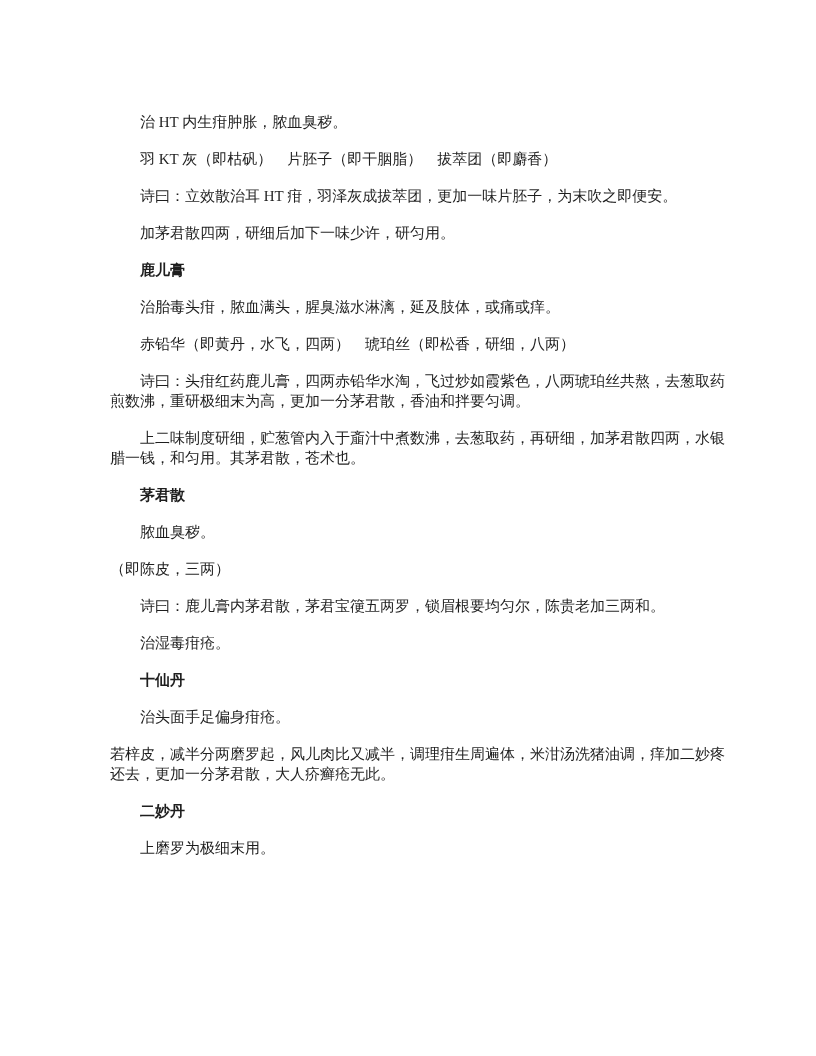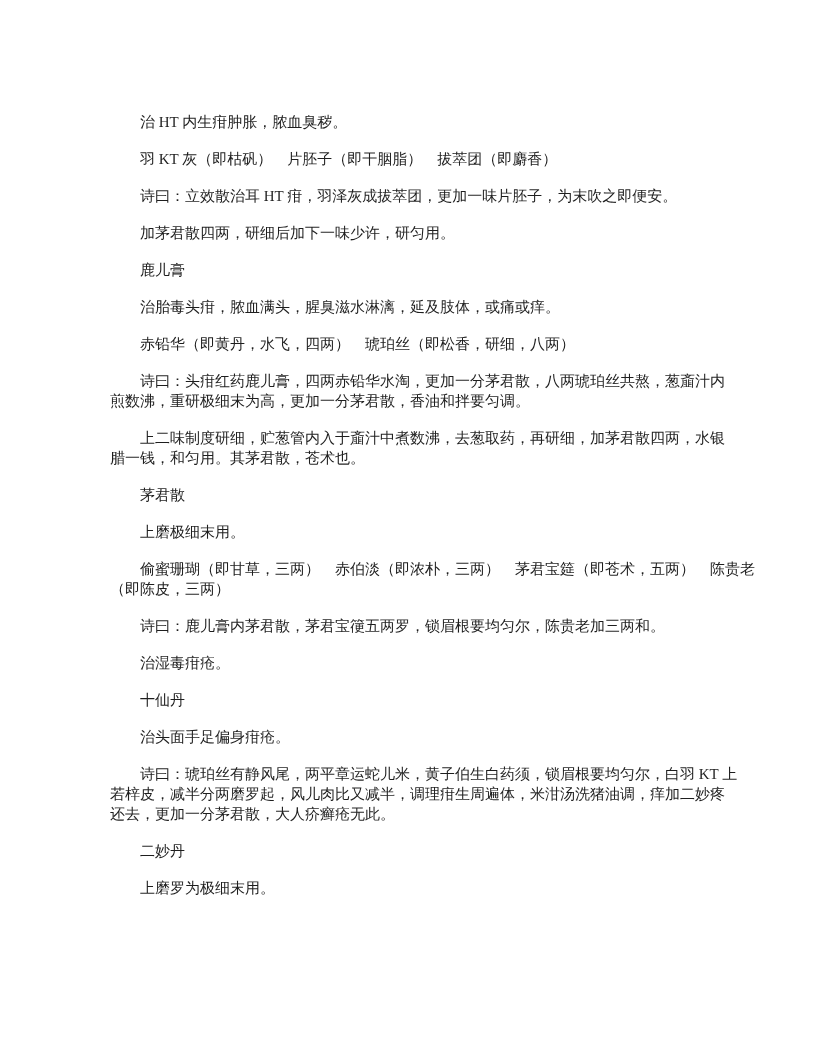--- a/index.html
+++ b/index.html
@@ -31,21 +31,21 @@
   }
   .line {
     white-space: pre;   
     height: 20px;
   }
   .line.first {
     text-indent: 30px;  
   }
   .para.title .line {
     
-    font-weight: normal;
+    font-weight: bold;
   }
 </style>
 </head>
 <body>
 
 <div class="page">
   <div id="doc-body">
       <div class="para body">
         <div class="line first">治 HT 内生疳肿胀，脓血臭秽。</div>
       </div>
@@ -61,51 +61,49 @@
       <div class="para title">
         <div class="line first">鹿儿膏</div>
       </div>
       <div class="para body">
         <div class="line first">治胎毒头疳，脓血满头，腥臭滋水淋漓，延及肢体，或痛或痒。</div>
       </div>
       <div class="para body">
         <div class="line first">赤铅华（即黄丹，水飞，四两）　琥珀丝（即松香，研细，八两）</div>
       </div>
       <div class="para body">
-        <div class="line first">诗曰：头疳红药鹿儿膏，四两赤铅华水淘，更加一分茅君散，八两琥珀丝共熬，葱齑汁内</div>
+        <div class="line first">诗曰：头疳红药鹿儿膏，四两赤铅华水淘，飞过炒如霞紫色，八两琥珀丝共熬，去葱取药</div>
         <div class="line">煎数沸，重研极细末为高，更加一分茅君散，香油和拌要匀调。</div>
       </div>
       <div class="para body">
         <div class="line first">上二味制度研细，贮葱管内入于齑汁中煮数沸，去葱取药，再研细，加茅君散四两，水银</div>
         <div class="line">腊一钱，和匀用。其茅君散，苍术也。</div>
       </div>
       <div class="para title">
         <div class="line first">茅君散</div>
       </div>
       <div class="para body">
-        <div class="line first">上磨极细末用。</div>
+        <div class="line first">脓血臭秽。</div>
       </div>
       <div class="para body">
-        <div class="line first">偷蜜珊瑚（即甘草，三两）　赤伯淡（即浓朴，三两）　茅君宝筵（即苍术，五两）　陈贵老</div>
         <div class="line">（即陈皮，三两）</div>
       </div>
       <div class="para body">
         <div class="line first">诗曰：鹿儿膏内茅君散，茅君宝箯五两罗，锁眉根要均匀尔，陈贵老加三两和。</div>
       </div>
       <div class="para body">
         <div class="line first">治湿毒疳疮。</div>
       </div>
       <div class="para title">
         <div class="line first">十仙丹</div>
       </div>
       <div class="para body">
         <div class="line first">治头面手足偏身疳疮。</div>
       </div>
       <div class="para body">
-        <div class="line first">诗曰：琥珀丝有静风尾，两平章运蛇儿米，黄子伯生白药须，锁眉根要均匀尔，白羽 KT 上</div>
         <div class="line">若梓皮，减半分两磨罗起，风儿肉比又减半，调理疳生周遍体，米泔汤洗猪油调，痒加二妙疼</div>
         <div class="line">还去，更加一分茅君散，大人疥癣疮无此。</div>
       </div>
       <div class="para title">
         <div class="line first">二妙丹</div>
       </div>
       <div class="para body">
         <div class="line first">上磨罗为极细末用。</div>
       </div>
     </div>

